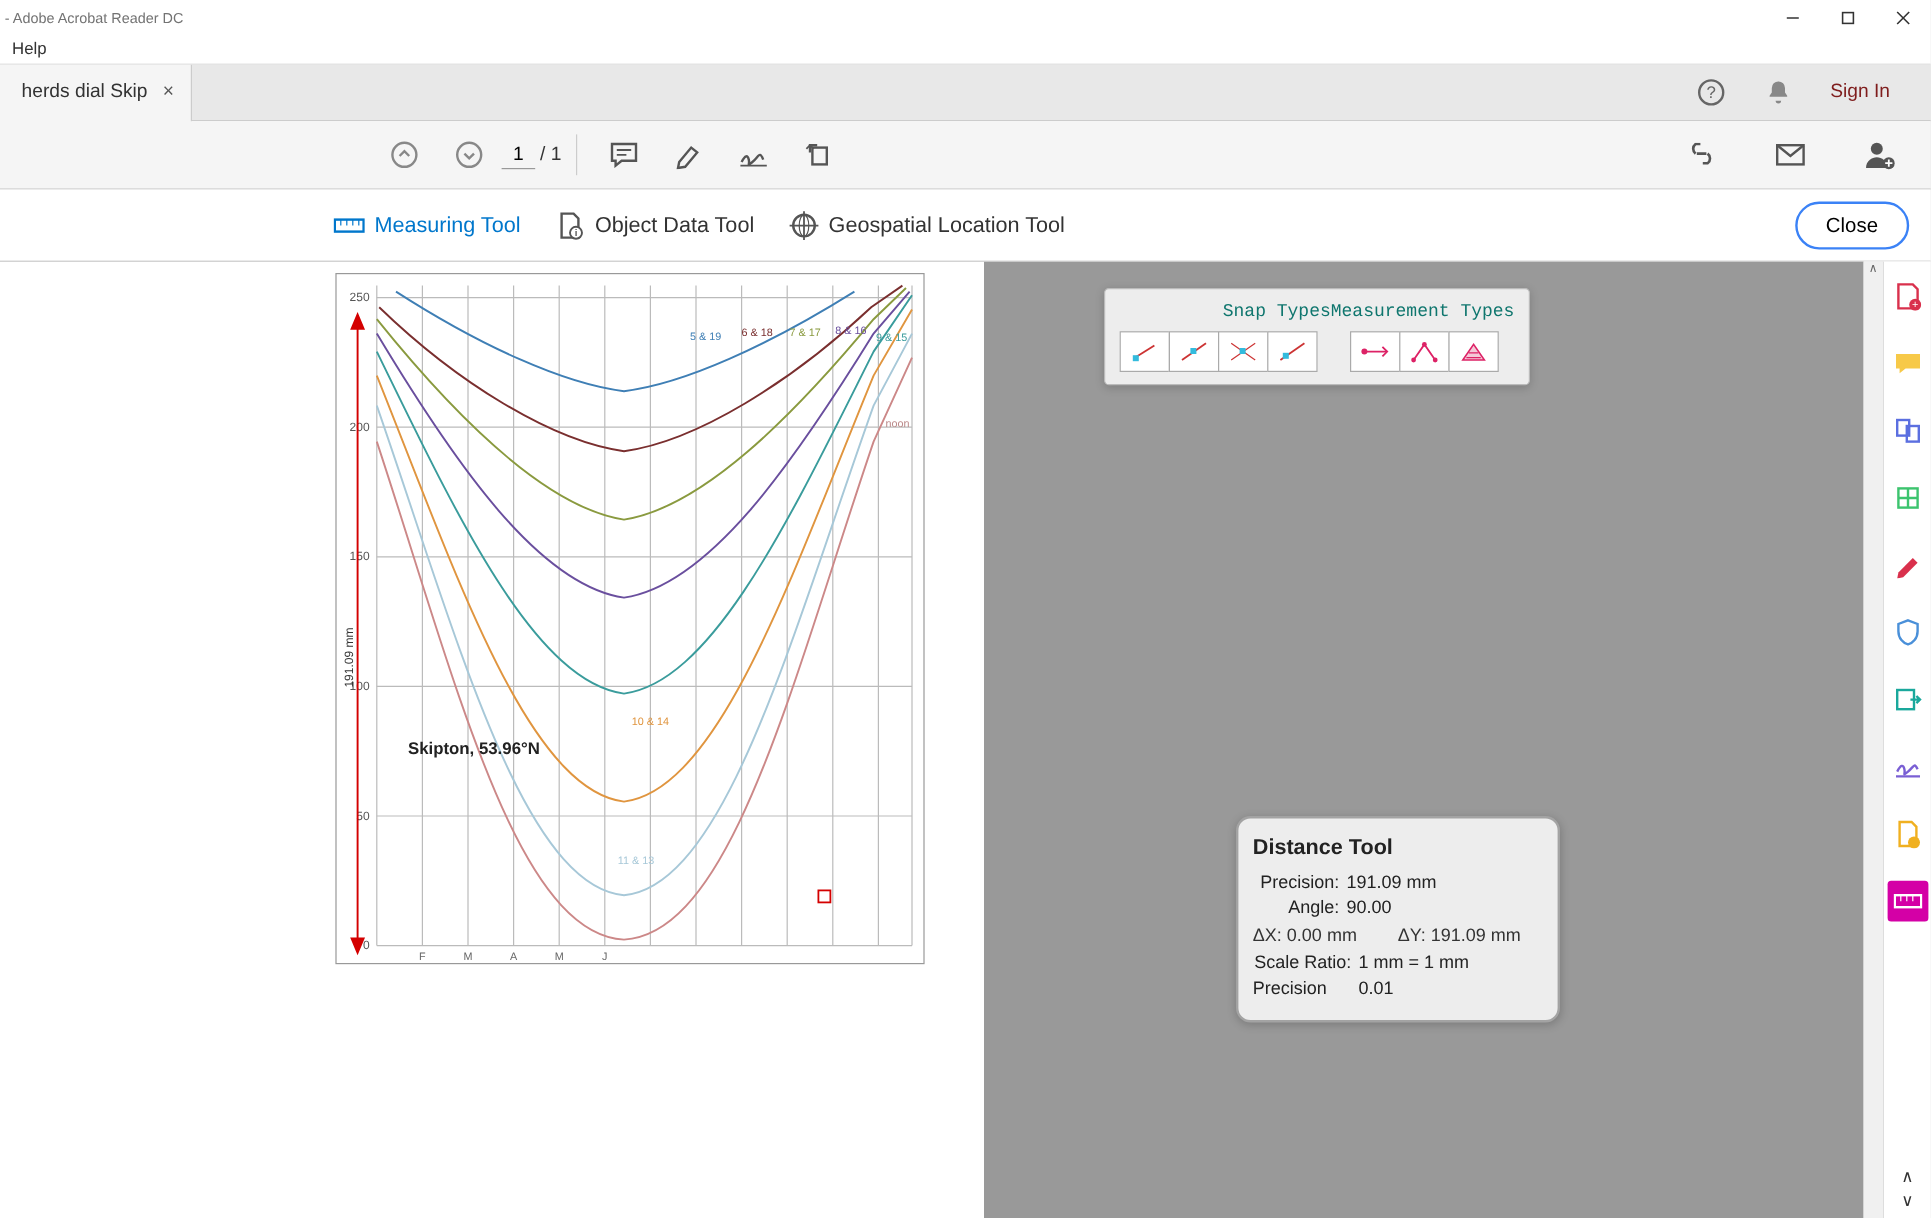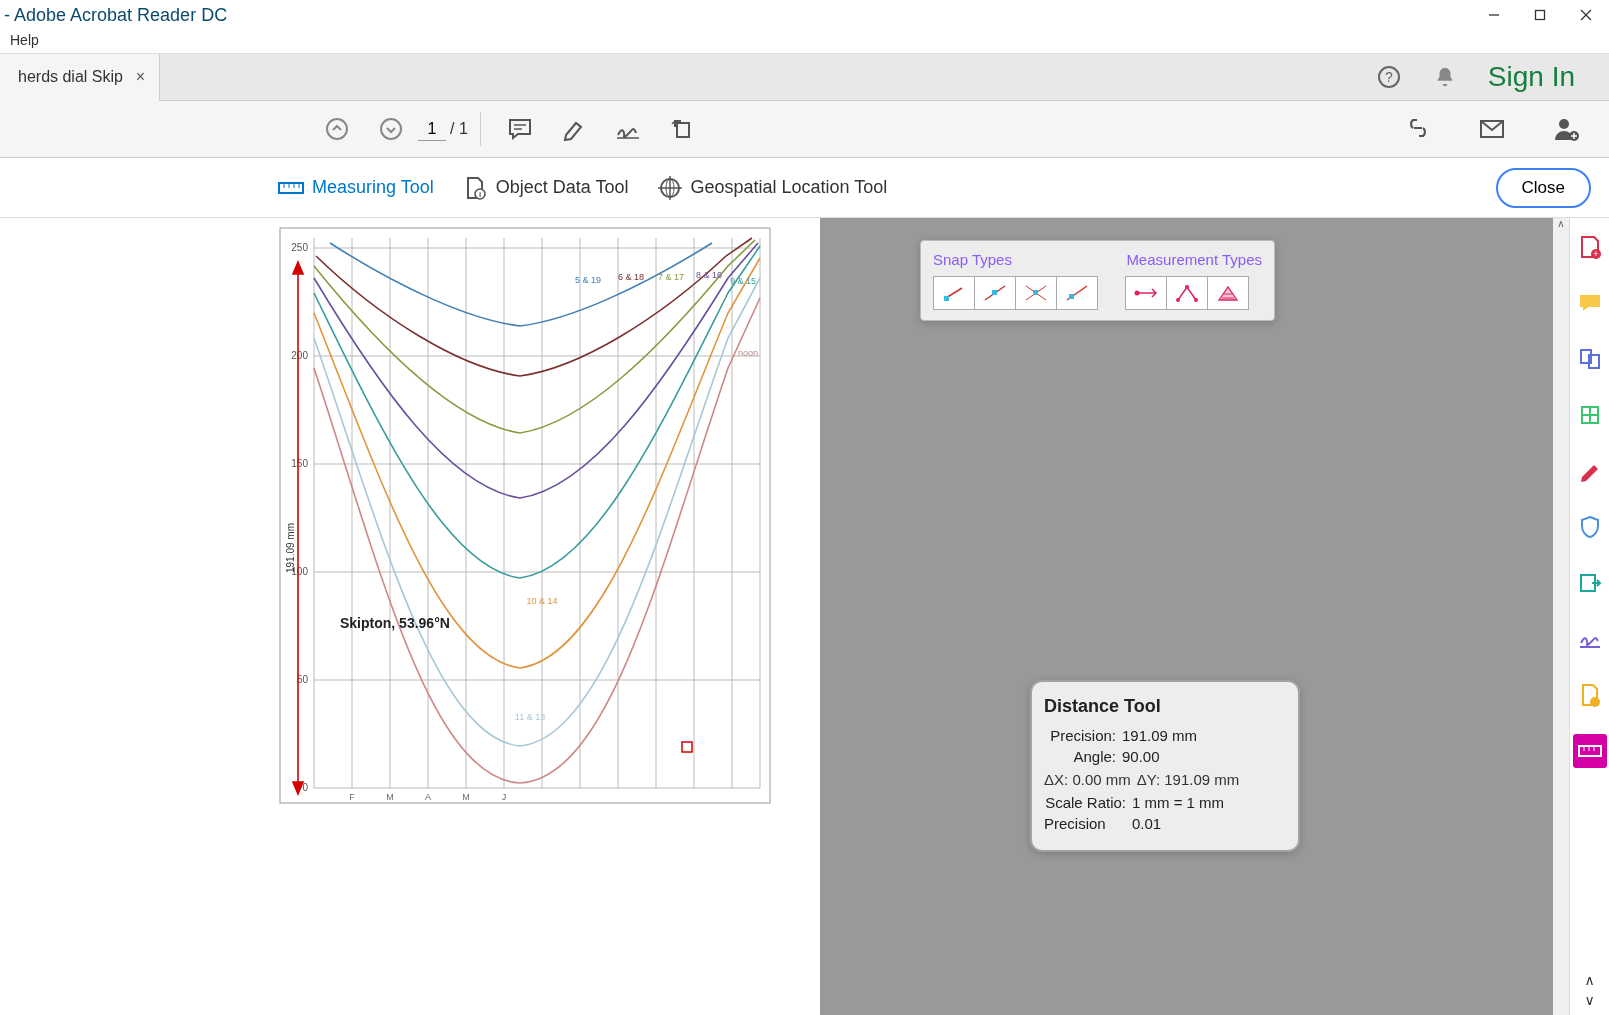--- a/index.html
+++ b/index.html
@@ -1,35 +1,35 @@
 <!DOCTYPE html>
 <html><head>
 <meta charset="utf-8">
 <style>
   * { box-sizing: border-box; margin: 0; padding: 0; }
   body { font-family: 'Segoe UI', Tahoma, sans-serif; font-size: 14px; color: #333; background: #fff; overflow: hidden; width: 1609px; height: 1015px; position: relative; }
 
   
   .titlebar { height: 30px; display: flex; align-items: center; padding-left: 4px; background: #fff; }
-  .titlebar .title { font-size: 18px; color: #0c4a6e; }
+  .titlebar .title { font-size: 12px; color: #737373; }
   .titlebar-right { margin-left: auto; display: flex; }
   .titlebar-btn { width: 46px; height: 30px; display: flex; align-items: center; justify-content: center; cursor: pointer; }
 
   
   .menubar { height: 24px; display: flex; align-items: flex-start; padding-left: 4px; border-bottom: 1px solid #ddd; background:#fff;}
   .menu-item { font-size: 14px; padding: 2px 6px; cursor: pointer; color:#333;}
 
   
   .tabbar { height: 47px; background: #e8e8e8; display: flex; align-items: center; border-bottom: 1px solid #ccc; }
   .tab { height: 47px; background: #f5f5f5; display: flex; align-items: center; padding: 0 14px 0 18px; border-right: 1px solid #ccc; max-width: 160px; }
   .tab-title { font-size: 16px; white-space: nowrap; overflow: hidden; }
   .tab-close { margin-left: 12px; font-size: 16px; color:#555; cursor:pointer;}
   .tabbar-right { margin-left: auto; display: flex; align-items: center; gap: 30px; padding-right: 34px; }
   .top-icon { width: 26px; height: 26px; color:#555; display:flex; align-items:center; justify-content:center;}
-  .signin { font-size: 28px; color:#15803d; }
+  .signin { font-size: 16px; color:#7f1d1d; }
 
   
   .toolbar { height: 57px; background: #f5f5f5; border-bottom: 1px solid #ccc; display: flex; align-items: center; }
   .tool-group { display:flex; align-items:center; gap:0; }
   .tool-btn { width:42px; height:42px; display:flex; align-items:center; justify-content:center; color:#666; cursor:pointer; margin:0 6px;}
   .page-input { width: 28px; height:24px; border: none; border-bottom: 1px solid #999; text-align: center; font-size:16px; background:transparent;}
   .page-total { font-size:16px; color:#333; margin-left:4px;}
   .tool-sep { width:1px; height:34px; background:#ccc; margin:0 12px;}
   .toolbar-right { margin-left:auto; display:flex; align-items:center; padding-right:16px; gap:20px;}
 
@@ -48,32 +48,32 @@
   .scroll-arrow { height:16px; cursor:pointer;}
 
   
   .rail { position:absolute; top:218px; right:0; bottom:0; width:40px; background:#fff; border-left:1px solid #ddd; display:flex; flex-direction:column; align-items:center; padding-top:12px; gap:22px;}
   .rail-btn { width:34px; height:34px; display:flex; align-items:center; justify-content:center; cursor:pointer; border-radius:3px;}
   .rail-btn.active { background:#d400a6; }
   .rail-expand { margin-top:auto; display:flex; flex-direction:column; gap:2px; padding-bottom:6px;}
 
   
   .snap-panel { position:absolute; top:240px; left:920px; width:355px; background:#ededed; border:1px solid #bbb; border-radius:4px; padding:10px 12px; box-shadow:0 2px 8px rgba(0,0,0,0.18);}
-  .snap-panel .row1 { display:flex; justify-content:space-between; font-size:15px; color:#8b5cf6; margin-bottom:8px;}
+  .snap-panel .row1 { display:flex; justify-content:flex-end; font-size:15px; color:#0f766e; margin-bottom:8px;font-family:Liberation Mono, monospace;}
   .snap-panel .row2 { display:flex; gap:0; align-items:flex-start;}
   .snap-grid { display:flex; }
   .snap-btn { width:42px; height:34px; border:1px solid #aaa; background:#fff; display:flex; align-items:center; justify-content:center; margin-right:-1px;}
   .meas-grid { display:flex; margin-left:28px;}
 
   
   .dist-panel { position:absolute; top:680px; left:1030px; width:270px; background:#ededed; border:2px solid #a3a3a3; border-radius:12px; padding:14px 12px; box-shadow:0 2px 8px rgba(0,0,0,0.2);}
   .dist-panel h3 { font-size:18px; font-weight:600; color:#222; margin-bottom:10px;}
   .dist-row { display:flex; font-size:15px; color:#222; margin-bottom:4px;}
   .dist-row .lbl { width:72px; text-align:right; margin-right:6px;}
-  .dist-deltas { display:flex; gap:6px; font-size:15px; margin:6px 0;}
+  .dist-deltas { display:flex; gap:34px; font-size:15px; margin:6px 0;}
 </style>
 </head>
 <body>
 
 <div class="titlebar">
   <span class="title">- Adobe Acrobat Reader DC</span>
   <div class="titlebar-right">
     <div class="titlebar-btn">
         <svg width="12" height="12">
           <line x1="1" y1="6" x2="11" y2="6" stroke="#333" stroke-width="1.3"></line>

